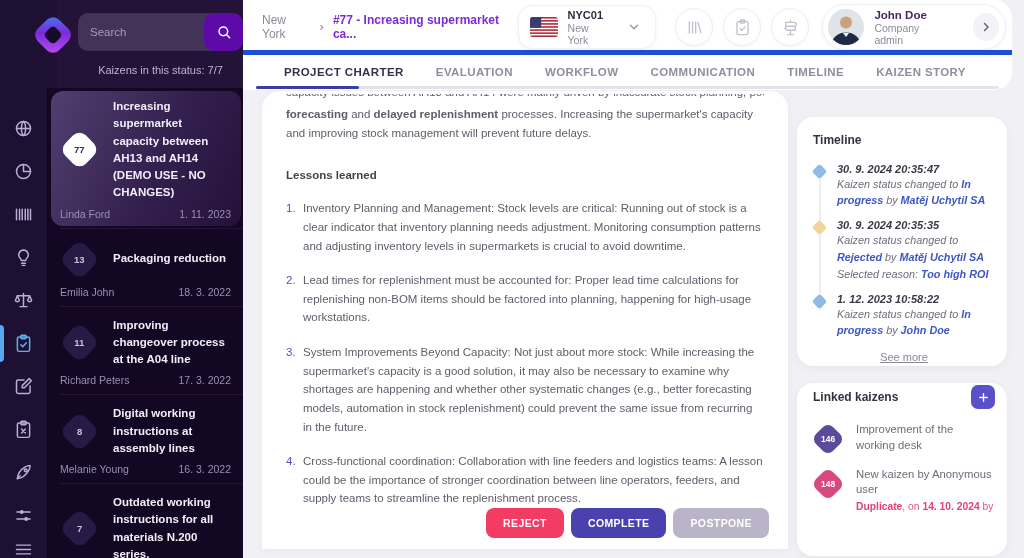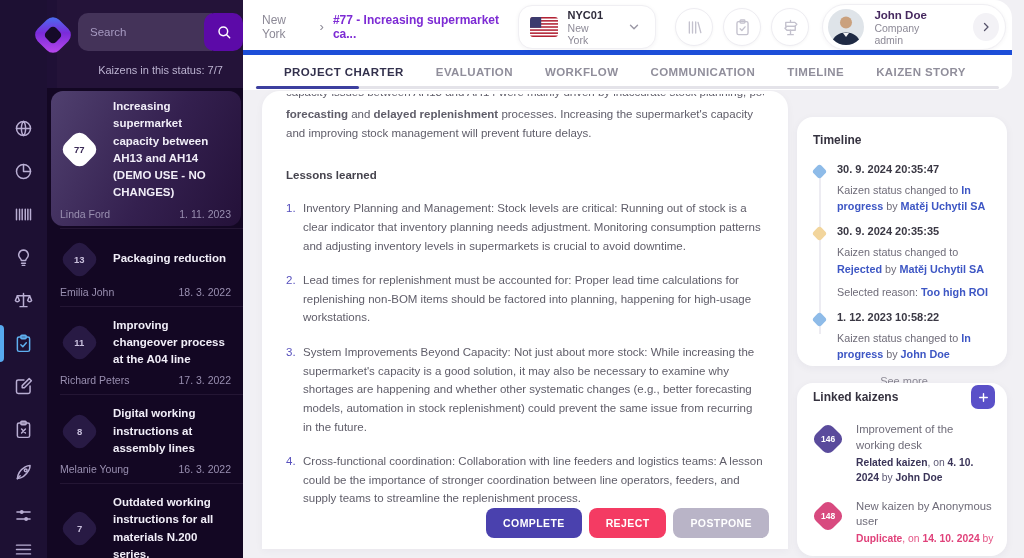--- a/index.html
+++ b/index.html
@@ -90,26 +90,26 @@
   .actions { position:absolute; right:19px; bottom:11px; display:flex; gap:7px; }
   .btn { height:30px; border:none; border-radius:8px; color:#fff; font-family:inherit; font-size:10.5px; font-weight:700; letter-spacing:.4px; padding:0 17px; cursor:pointer; }
   .btn-complete { background:#4a41ae; }
   .btn-reject   { background:#f43b63; }
   .btn-postpone { background:#b9b4c7; }
 
   
   .card { position:absolute; background:#fff; border-radius:16px; box-shadow:0 2px 8px rgba(40,30,80,.05); }
   .tl-card { left:797px; top:117px; width:210px; height:249px; padding:16px 12px 0 16px; }
   .card-title { font-size:12px; font-weight:700; color:#35323f; }
-  .tl-events { margin-top:16px; position:relative; }
+  .tl-events { margin-top:16px; position:relative;font-style:italic; }
   .tl-events::before { content:""; position:absolute; left:6px; top:12px; bottom:28px; width:2px; background:#edecf2; }
   .tl-ev { display:flex; gap:11px; margin-bottom:11px; position:relative; }
   .tl-dia { flex:0 0 11px; width:11px; height:11px; border-radius:3px; transform:rotate(45deg); margin:3px 1px 0 1px; }
   .tl-date { font-size:11px; font-weight:700; color:#3a3844; }
-  .tl-body p { font-size:10.8px; line-height:1.5; color:#6f6c79; margin-top:7px; }
+  .tl-body p { font-size:10.8px; line-height:1.5; color:#6f6c79; margin-top:1px; }
   .tl-blue { color:#3d56c4; font-weight:700; }
   .see-more { text-align:center; font-size:11px; color:#8b8894; text-decoration:underline; margin:13px 0 0 0; cursor:pointer; }
 
   .lk-card { left:797px; top:383px; width:210px; height:173px; padding:2px 12px 0 16px; overflow:hidden; }
   .lk-head { display:flex; align-items:center; justify-content:space-between; }
   .lk-plus { width:24px; height:24px; border:none; border-radius:7px; background:#5a50c8; color:#fff; display:flex; align-items:center; justify-content:center; cursor:pointer; }
   .lk-plus svg { width:13px; height:13px; }
   .lk-item { display:flex; gap:13px; margin-top:13px; cursor:pointer; }
   .lk-bdg { flex:0 0 24px; width:24px; height:24px; border-radius:7px; transform:rotate(45deg); display:flex; align-items:center; justify-content:center; margin:5px 3px 0 3px; }
   .lk-bdg span { transform:rotate(-45deg); font-size:8.5px; font-weight:700; color:#fff; }
@@ -395,22 +395,22 @@
       <li>
         <span class="num">3.</span>
         <span>System Improvements Beyond Capacity: Not just about more stock: While increasing the supermarket's capacity is a good solution, it may also be necessary to examine why shortages are happening and whether other systematic changes (e.g., better forecasting models, automation in stock replenishment) could prevent the same issue from recurring in the future.</span>
       </li>
       <li>
         <span class="num">4.</span>
         <span>Cross-functional coordination: Collaboration with line feeders and logistics teams: A lesson could be the importance of stronger coordination between line operators, feeders, and supply teams to streamline the replenishment process.</span>
       </li>
     </ol>
   <div class="actions">
+    <button class="btn btn-reject">REJECT</button>
     <button class="btn btn-complete">COMPLETE</button>
-    <button class="btn btn-reject">REJECT</button>
     <button class="btn btn-postpone">POSTPONE</button>
   </div>
 </section>
 
 <aside class="card tl-card">
   <h4 class="card-title">Timeline</h4>
   <div class="tl-events" id="timelineEvents">
       <div class="tl-ev">
         <div class="tl-dia" style="background: rgb(142, 187, 232);"></div>
         <div class="tl-body">
@@ -446,21 +446,20 @@
         </svg>
     </button>
   </div>
   <div id="linkedItems">
       <div class="lk-item">
         <div class="lk-bdg" style="background: rgb(90, 75, 156);">
           <span>146</span>
         </div>
         <div class="lk-body">
           <div class="lk-t">Improvement of the working desk</div>
-          <div class="lk-meta tone-navy"><b>Related kaizen</b><span>, on </span><b>4. 10. 2024</b><span> by </span><b>John Doe</b></div>
         </div>
       </div>
       <div class="lk-item">
         <div class="lk-bdg" style="background: rgb(216, 74, 127);">
           <span>148</span>
         </div>
         <div class="lk-body">
           <div class="lk-t">New kaizen by Anonymous user</div>
           <div class="lk-meta tone-pink"><b>Duplicate</b><span>, on </span><b>14. 10. 2024</b><span> by </span></div>
         </div>

